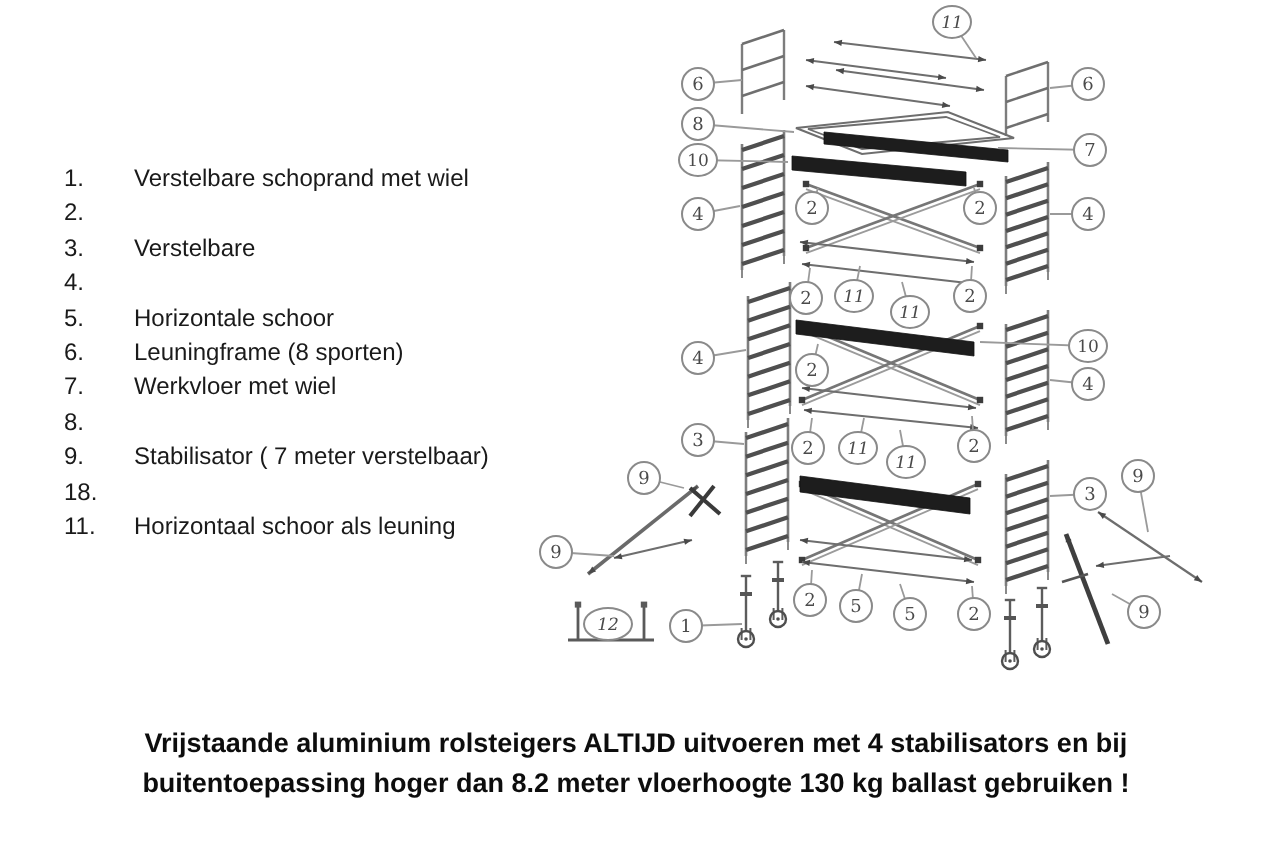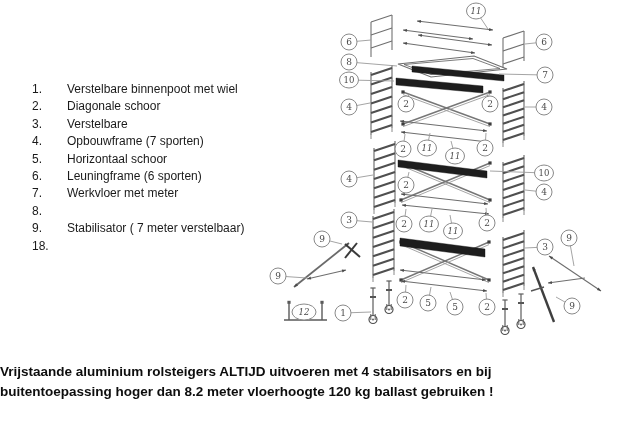--- a/index.html
+++ b/index.html
@@ -9,67 +9,69 @@
   }
   .page{position:absolute;inset:0;}
   .parts-list{
     position:absolute;left:32px;top:81px;
     font-size:12px;line-height:17.4px;color:#1a1a1a;
   }
   .list-row{display:flex;white-space:nowrap;}
   .list-row .num{width:35px;flex:none;}
   #diagram-svg{position:absolute;left:0;top:0;}
   .warning{
-    position:absolute;left:0;top:362px;width:636px;text-align:left;
+    position:absolute;left:0;top:362px;width:636px;text-align:center;
     font-weight:bold;font-size:13.5px;line-height:20px;color:#0d0d0d;
   }
 </style>
 </head>
 <body>
 
 <div class="page">
 
   <div class="parts-list">
       <div class="list-row">
         <span class="num">1.</span>
-        <span class="lbl">Verstelbare binnenpoot met wiel</span>
+        <span class="lbl">Verstelbare schoprand met wiel</span>
       </div>
       <div class="list-row">
         <span class="num">2.</span>
-        <span class="lbl">Diagonale schoor</span>
       </div>
       <div class="list-row">
         <span class="num">3.</span>
         <span class="lbl">Verstelbare</span>
       </div>
       <div class="list-row">
         <span class="num">4.</span>
-        <span class="lbl">Opbouwframe (7 sporten)</span>
       </div>
       <div class="list-row">
         <span class="num">5.</span>
-        <span class="lbl">Horizontaal schoor</span>
+        <span class="lbl">Horizontale schoor</span>
       </div>
       <div class="list-row">
         <span class="num">6.</span>
-        <span class="lbl">Leuningframe (6 sporten)</span>
+        <span class="lbl">Leuningframe (8 sporten)</span>
       </div>
       <div class="list-row">
         <span class="num">7.</span>
-        <span class="lbl">Werkvloer met meter</span>
+        <span class="lbl">Werkvloer met wiel</span>
       </div>
       <div class="list-row">
         <span class="num">8.</span>
       </div>
       <div class="list-row">
         <span class="num">9.</span>
         <span class="lbl">Stabilisator ( 7 meter verstelbaar)</span>
       </div>
       <div class="list-row">
         <span class="num">18.</span>
+      </div>
+      <div class="list-row">
+        <span class="num">11.</span>
+        <span class="lbl">Horizontaal schoor als leuning</span>
       </div>
     </div>
 
   <svg id="diagram-svg" width="636" height="429" viewBox="0 0 636 429" xmlns="http://www.w3.org/2000/svg">
       <line x1="371" y1="22" x2="371" y2="57" stroke="#7d7d7d" stroke-width="1.2"></line>
       <line x1="392" y1="15" x2="392" y2="50" stroke="#7d7d7d" stroke-width="1.2"></line>
       <line x1="371" y1="22" x2="392" y2="15" stroke="#6f6f6f" stroke-width="1.3"></line>
       <line x1="371" y1="35" x2="392" y2="28" stroke="#6f6f6f" stroke-width="1.3"></line>
       <line x1="371" y1="48" x2="392" y2="41" stroke="#6f6f6f" stroke-width="1.3"></line>
       <line x1="371" y1="72" x2="371" y2="135" stroke="#7d7d7d" stroke-width="1.3"></line>
@@ -418,16 +420,16 @@
       </g>
       <line x1="487" y1="307" x2="486" y2="293" stroke="#9a9a9a" stroke-width="0.9"></line>
       <g>
         <ellipse cx="487" cy="307" rx="8" ry="8" fill="#ffffff" stroke="#8a8a8a" stroke-width="1"></ellipse>
         <text x="487" y="310" text-anchor="middle" fill="#4a4a4a" font-family="&quot;DejaVu Serif&quot;,serif" font-size="9" font-style="normal">2</text>
       </g>
     </svg>
 
   <div class="warning">
     <div>Vrijstaande aluminium rolsteigers ALTIJD uitvoeren met 4 stabilisators en bij</div>
-    <div>buitentoepassing hoger dan 8.2 meter vloerhoogte 120 kg ballast gebruiken !</div>
+    <div>buitentoepassing hoger dan 8.2 meter vloerhoogte 130 kg ballast gebruiken !</div>
   </div>
 
 </div>
 
 </body></html>

